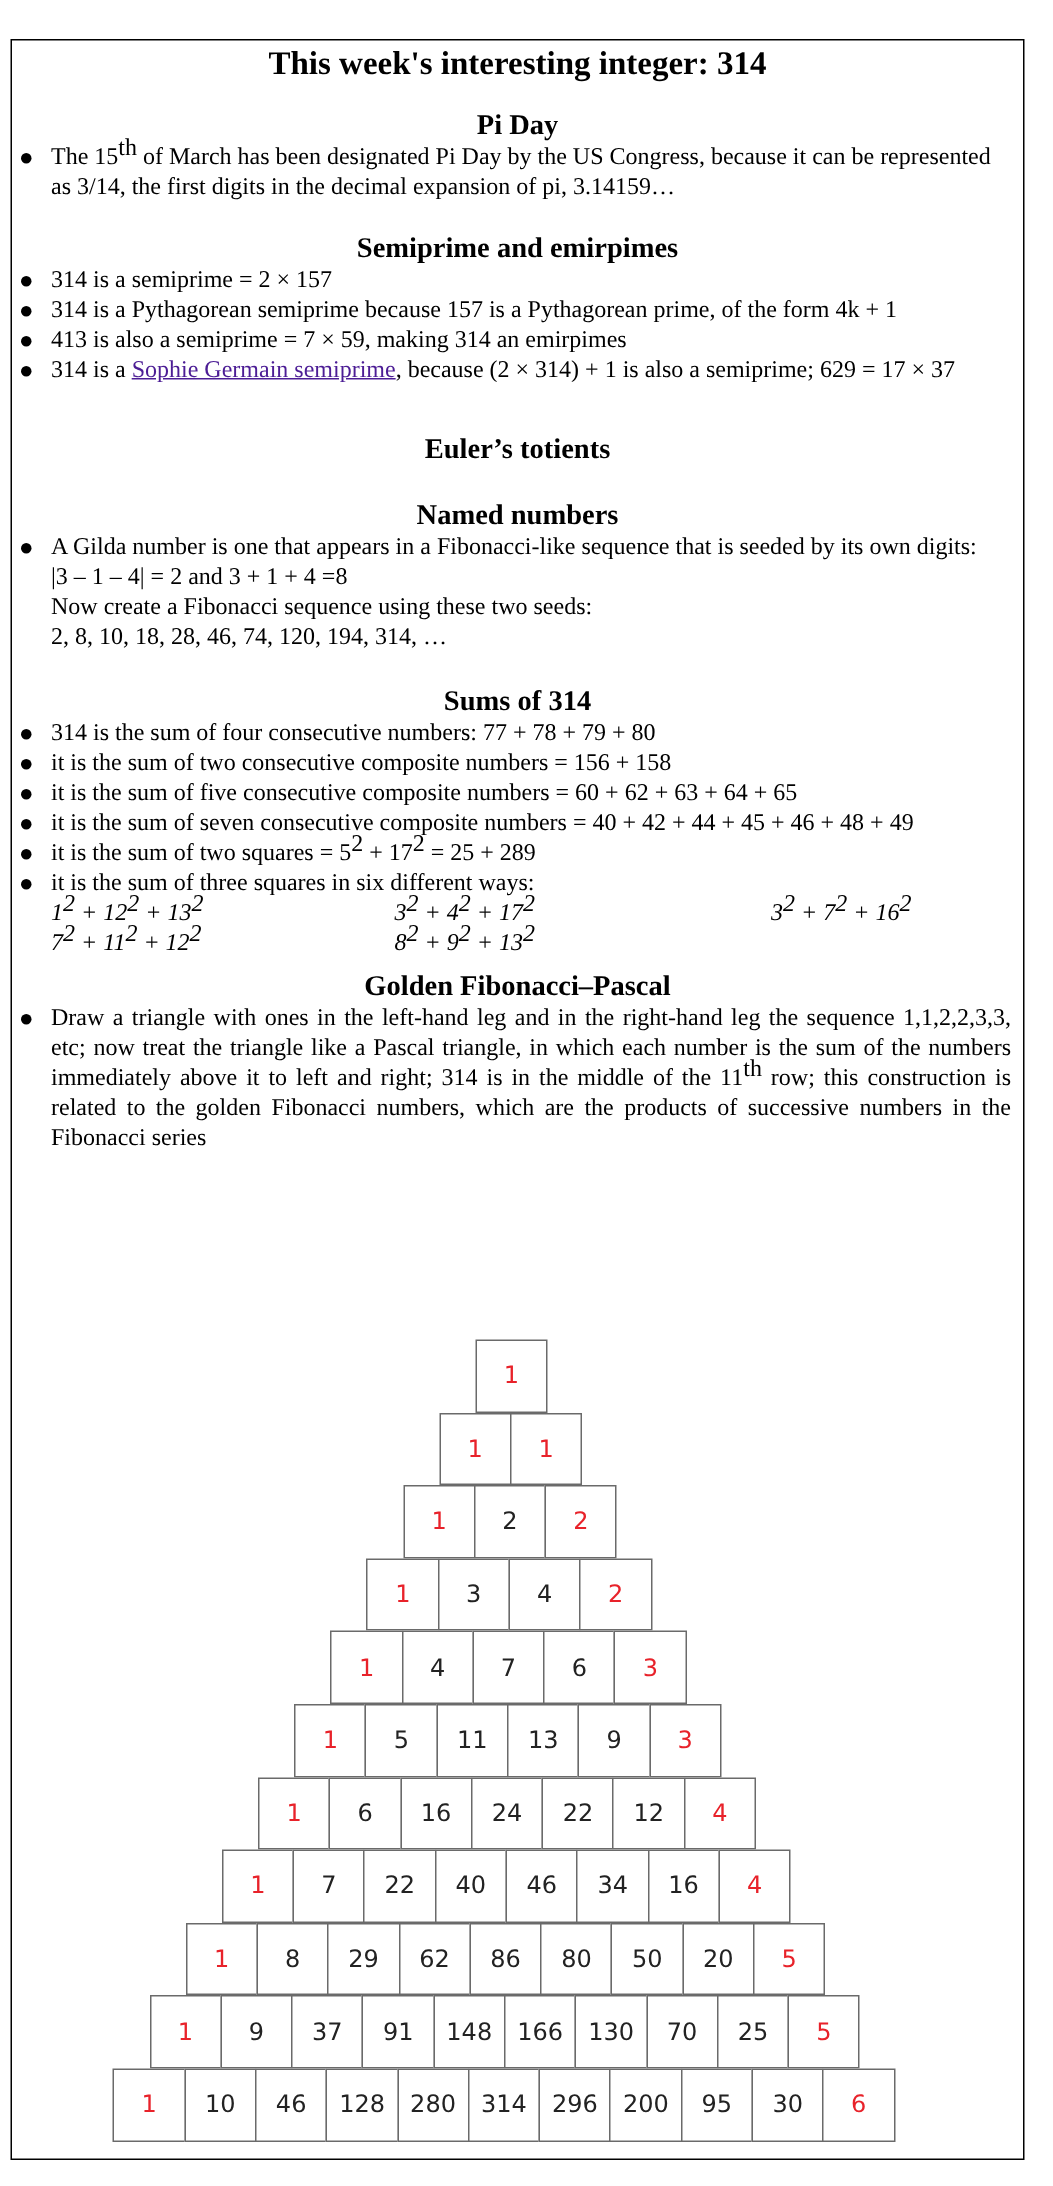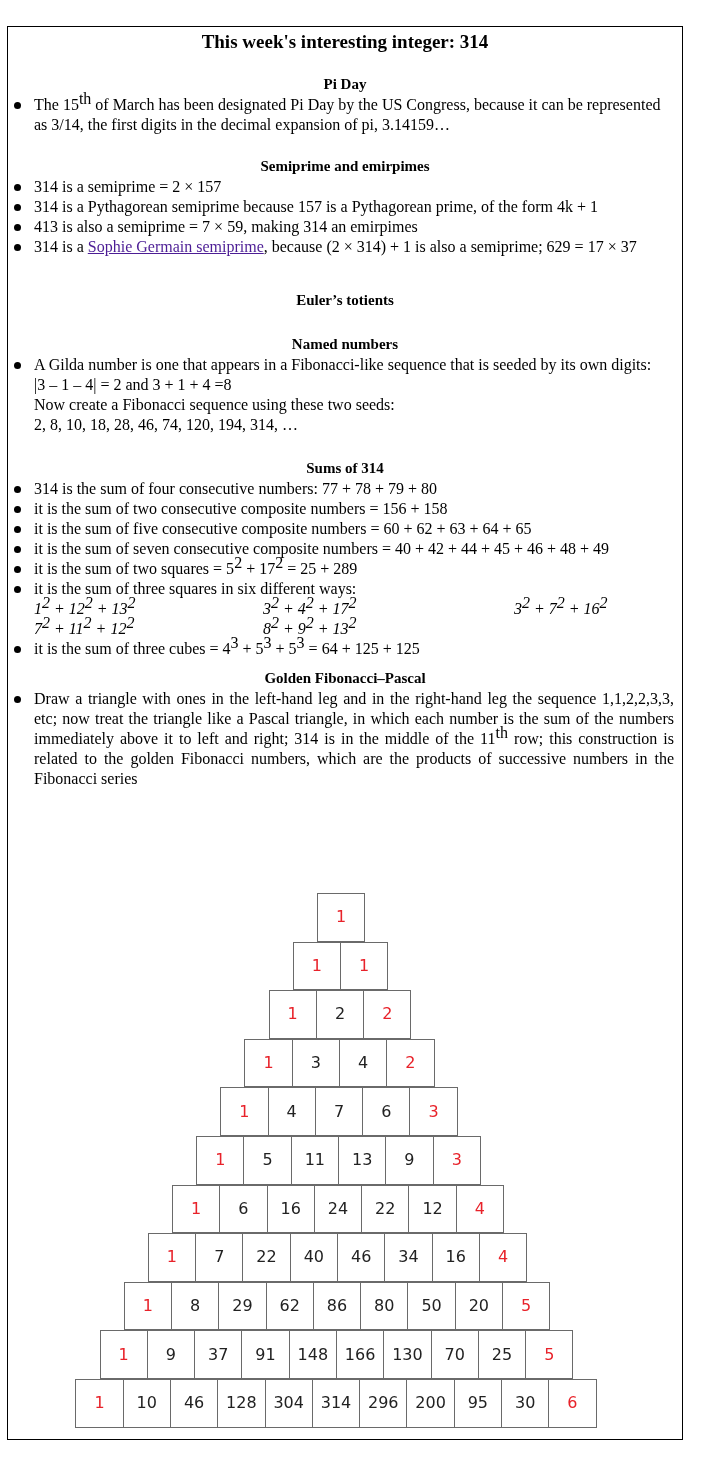--- a/index.html
+++ b/index.html
@@ -3,24 +3,24 @@
 <meta charset="utf-8">
 <style>
   html, body { margin: 0; padding: 0; background: #ffffff; }
   body { width: 702px; height: 1457px; position: relative; overflow: hidden; }
   .frame {
     position: absolute; left: 7px; top: 26px; width: 676px; height: 1414px;
     border: 1px solid #000; box-sizing: border-box;
     font-family: "Liberation Serif", serif; color: #000; font-size: 16px; line-height: 20px;
   }
   .title {
-    font-weight: bold; font-size: 19px; text-align: center; margin-top: 4px; line-height: 22px;
+    font-weight: bold; font-size: 22px; text-align: center; margin-top: 4px; line-height: 22px;
   }
   h2 {
-    font-weight: bold; font-size: 15px; text-align: center; margin: 0; line-height: 22px;
+    font-weight: bold; font-size: 19px; text-align: center; margin: 0; line-height: 22px;
   }
   ul { list-style: none; margin: 0; padding: 0; }
   li { position: relative; padding-left: 26px; padding-right: 8px; }
   li::before {
     content: ""; position: absolute; left: 6px; top: 7px; width: 7px; height: 7px;
     border-radius: 50%; background: #000;
   }
   .justify { text-align: justify; }
   a.link { color: #4c1d95; text-decoration: underline; }
   sup { font-size: 16px; line-height: 0; vertical-align: 6px; }
@@ -86,21 +86,20 @@
       <li>
         <div>it is the sum of three squares in six different ways:</div>
         <div class="squares-grid" id="squares-grid">
             <div>1<sup>2</sup> + 12<sup>2</sup> + 13<sup>2</sup></div>
             <div>3<sup>2</sup> + 4<sup>2</sup> + 17<sup>2</sup></div>
             <div>3<sup>2</sup> + 7<sup>2</sup> + 16<sup>2</sup></div>
             <div>7<sup>2</sup> + 11<sup>2</sup> + 12<sup>2</sup></div>
             <div>8<sup>2</sup> + 9<sup>2</sup> + 13<sup>2</sup></div>
           </div>
       </li>
-      <li><span>it is the sum of three cubes = 4</span><sup>3</sup><span> + 5</span><sup>3</sup><span> + 5</span><sup>3</sup><span> = 64 + 125 + 125</span></li>
     </ul>
   </div>
 
   <div style="margin-top:8px">
     <h2>Golden Fibonacci–Pascal</h2>
     <ul>
       <li class="justify"><span>Draw a triangle with ones in the left-hand leg and in the right-hand leg the sequence 1,1,2,2,3,3, etc; now treat the triangle like a Pascal triangle, in which each number is the sum of the numbers immediately above it to left and right; 314 is in the middle of the 11</span><sup>th</sup><span> row; this construction is related to the golden Fibonacci numbers, which are the products of successive numbers in the Fibonacci series</span></li>
     </ul>
   </div>
 
@@ -178,21 +177,21 @@
         <div class="cell">130</div>
         <div class="cell">70</div>
         <div class="cell">25</div>
         <div class="cell edge">5</div>
       </div>
       <div class="tri-row" style="left: 68.35px; top: 486px;">
         <div class="cell edge">1</div>
         <div class="cell">10</div>
         <div class="cell">46</div>
         <div class="cell">128</div>
-        <div class="cell">304</div>
+        <div class="cell">280</div>
         <div class="cell">314</div>
         <div class="cell">296</div>
         <div class="cell">200</div>
         <div class="cell">95</div>
         <div class="cell">30</div>
         <div class="cell edge">6</div>
       </div>
     </div>
 </div>
 

